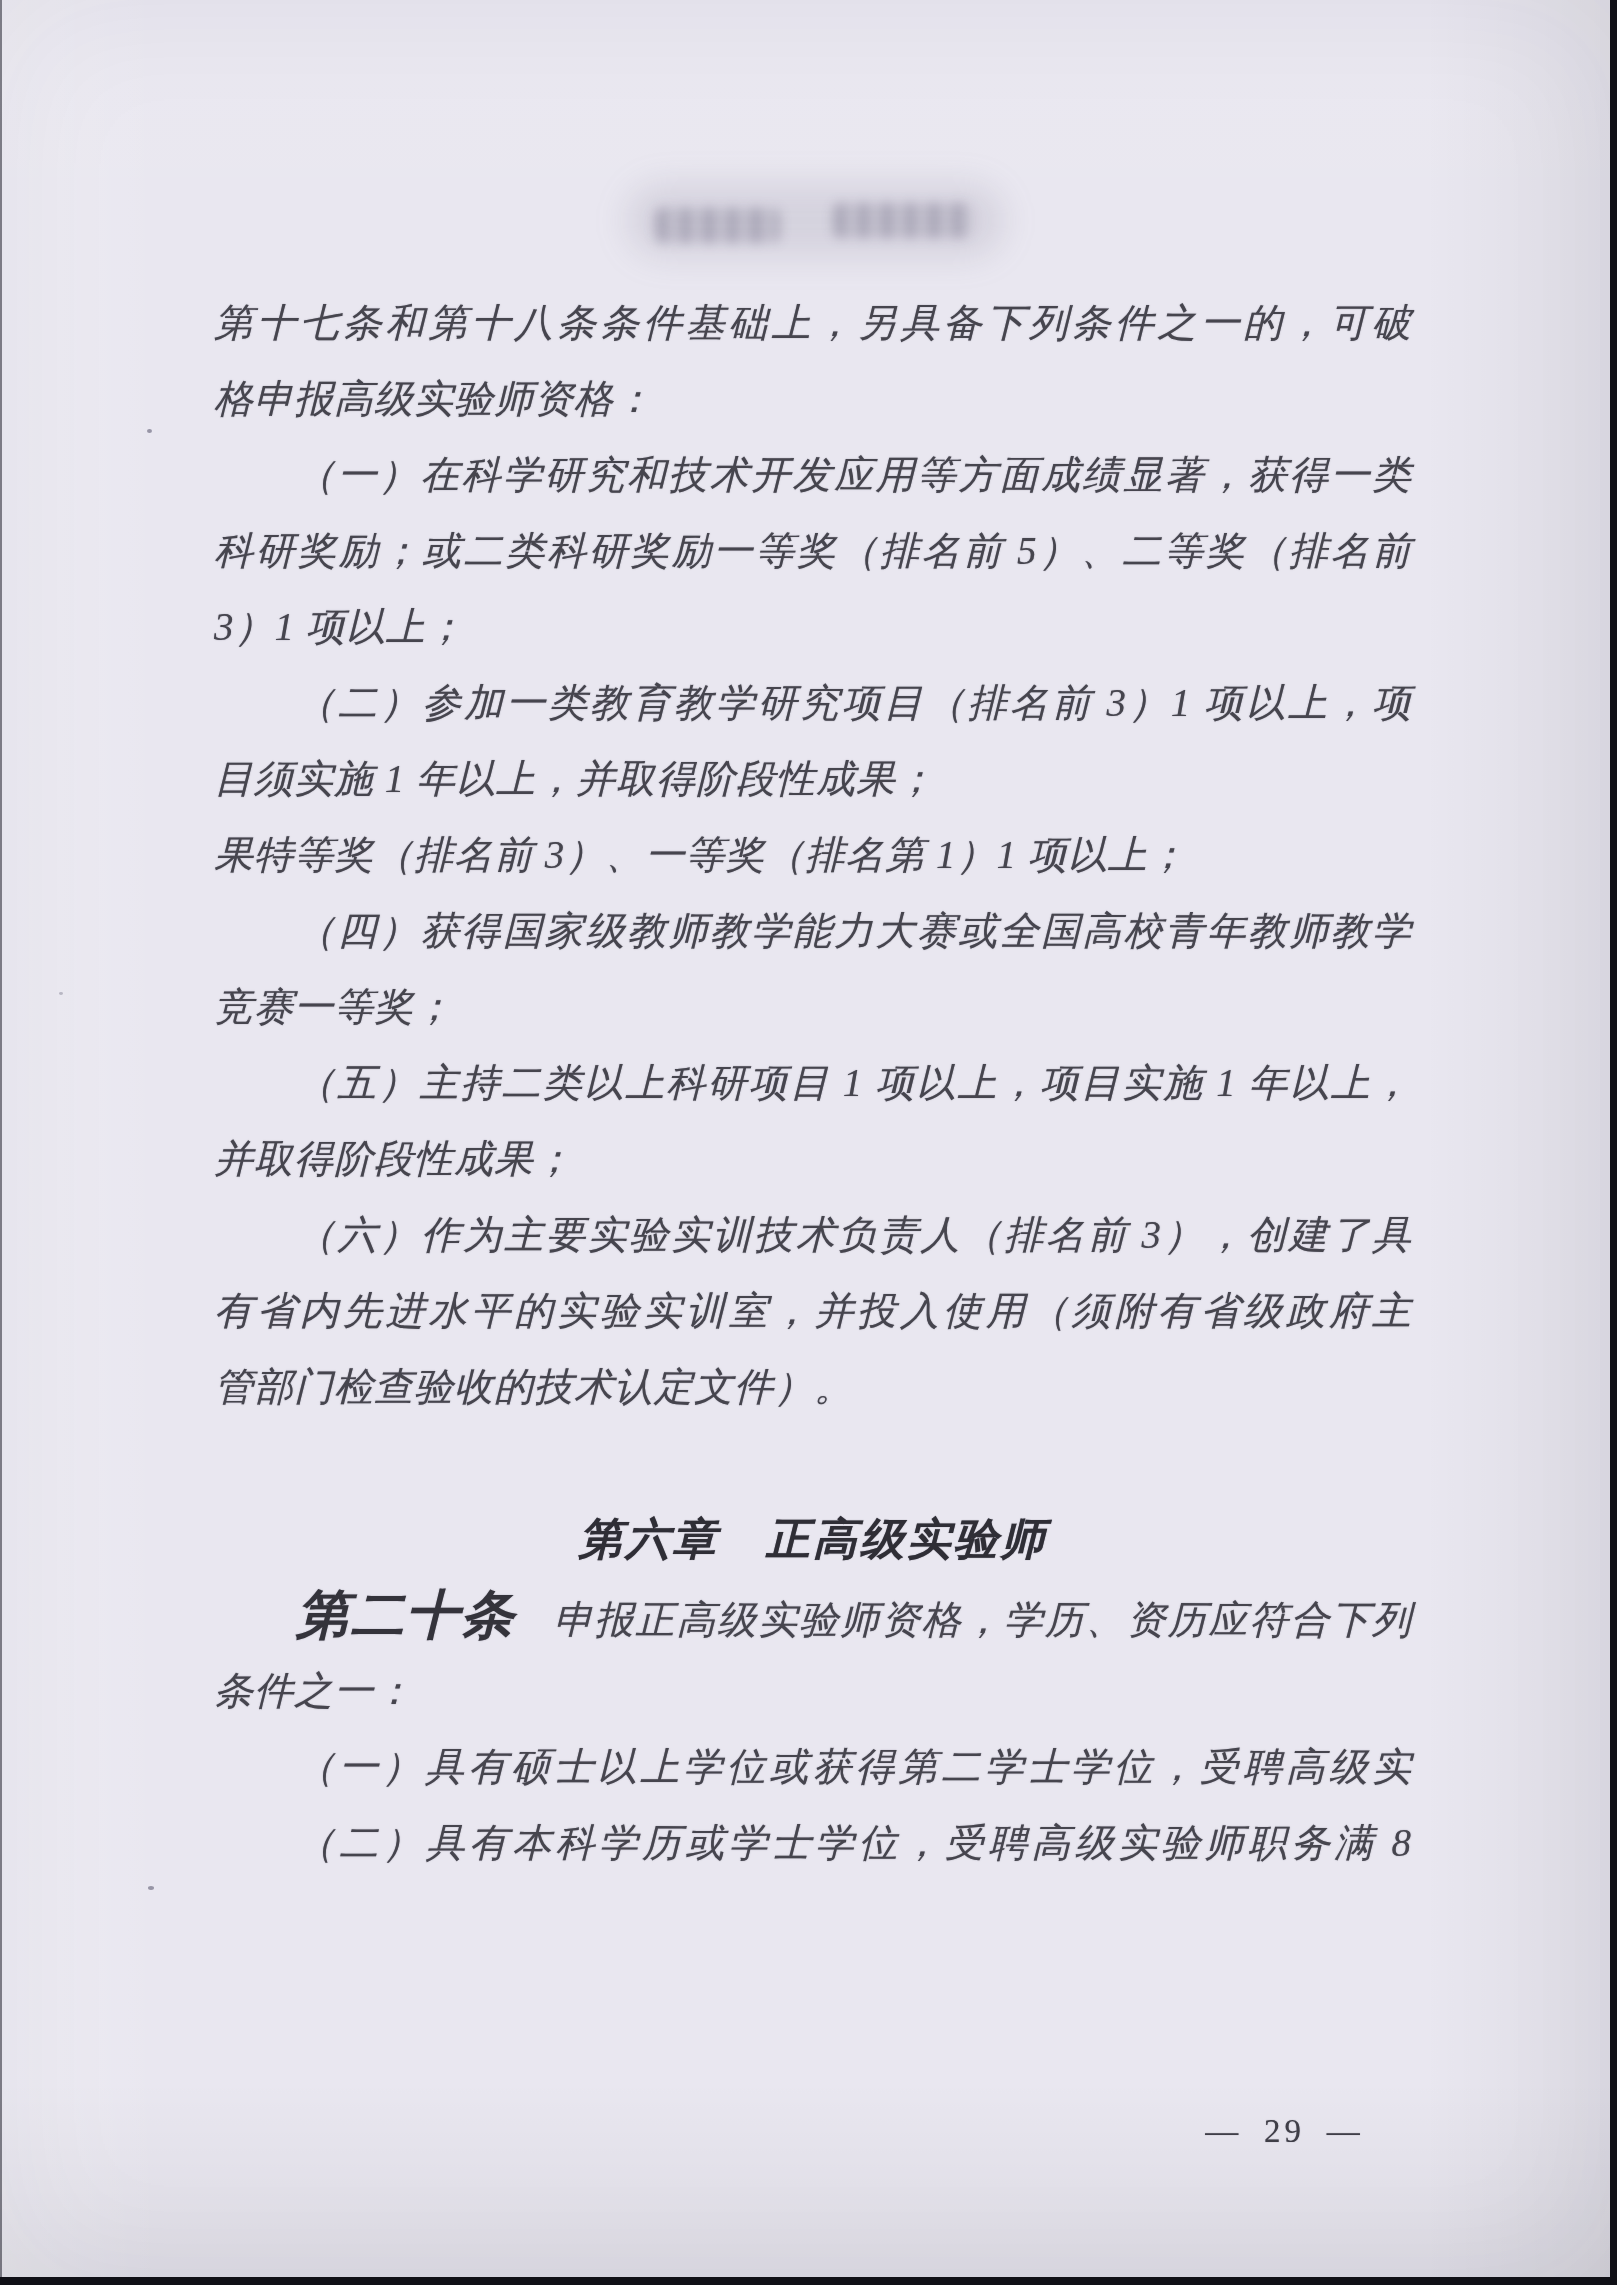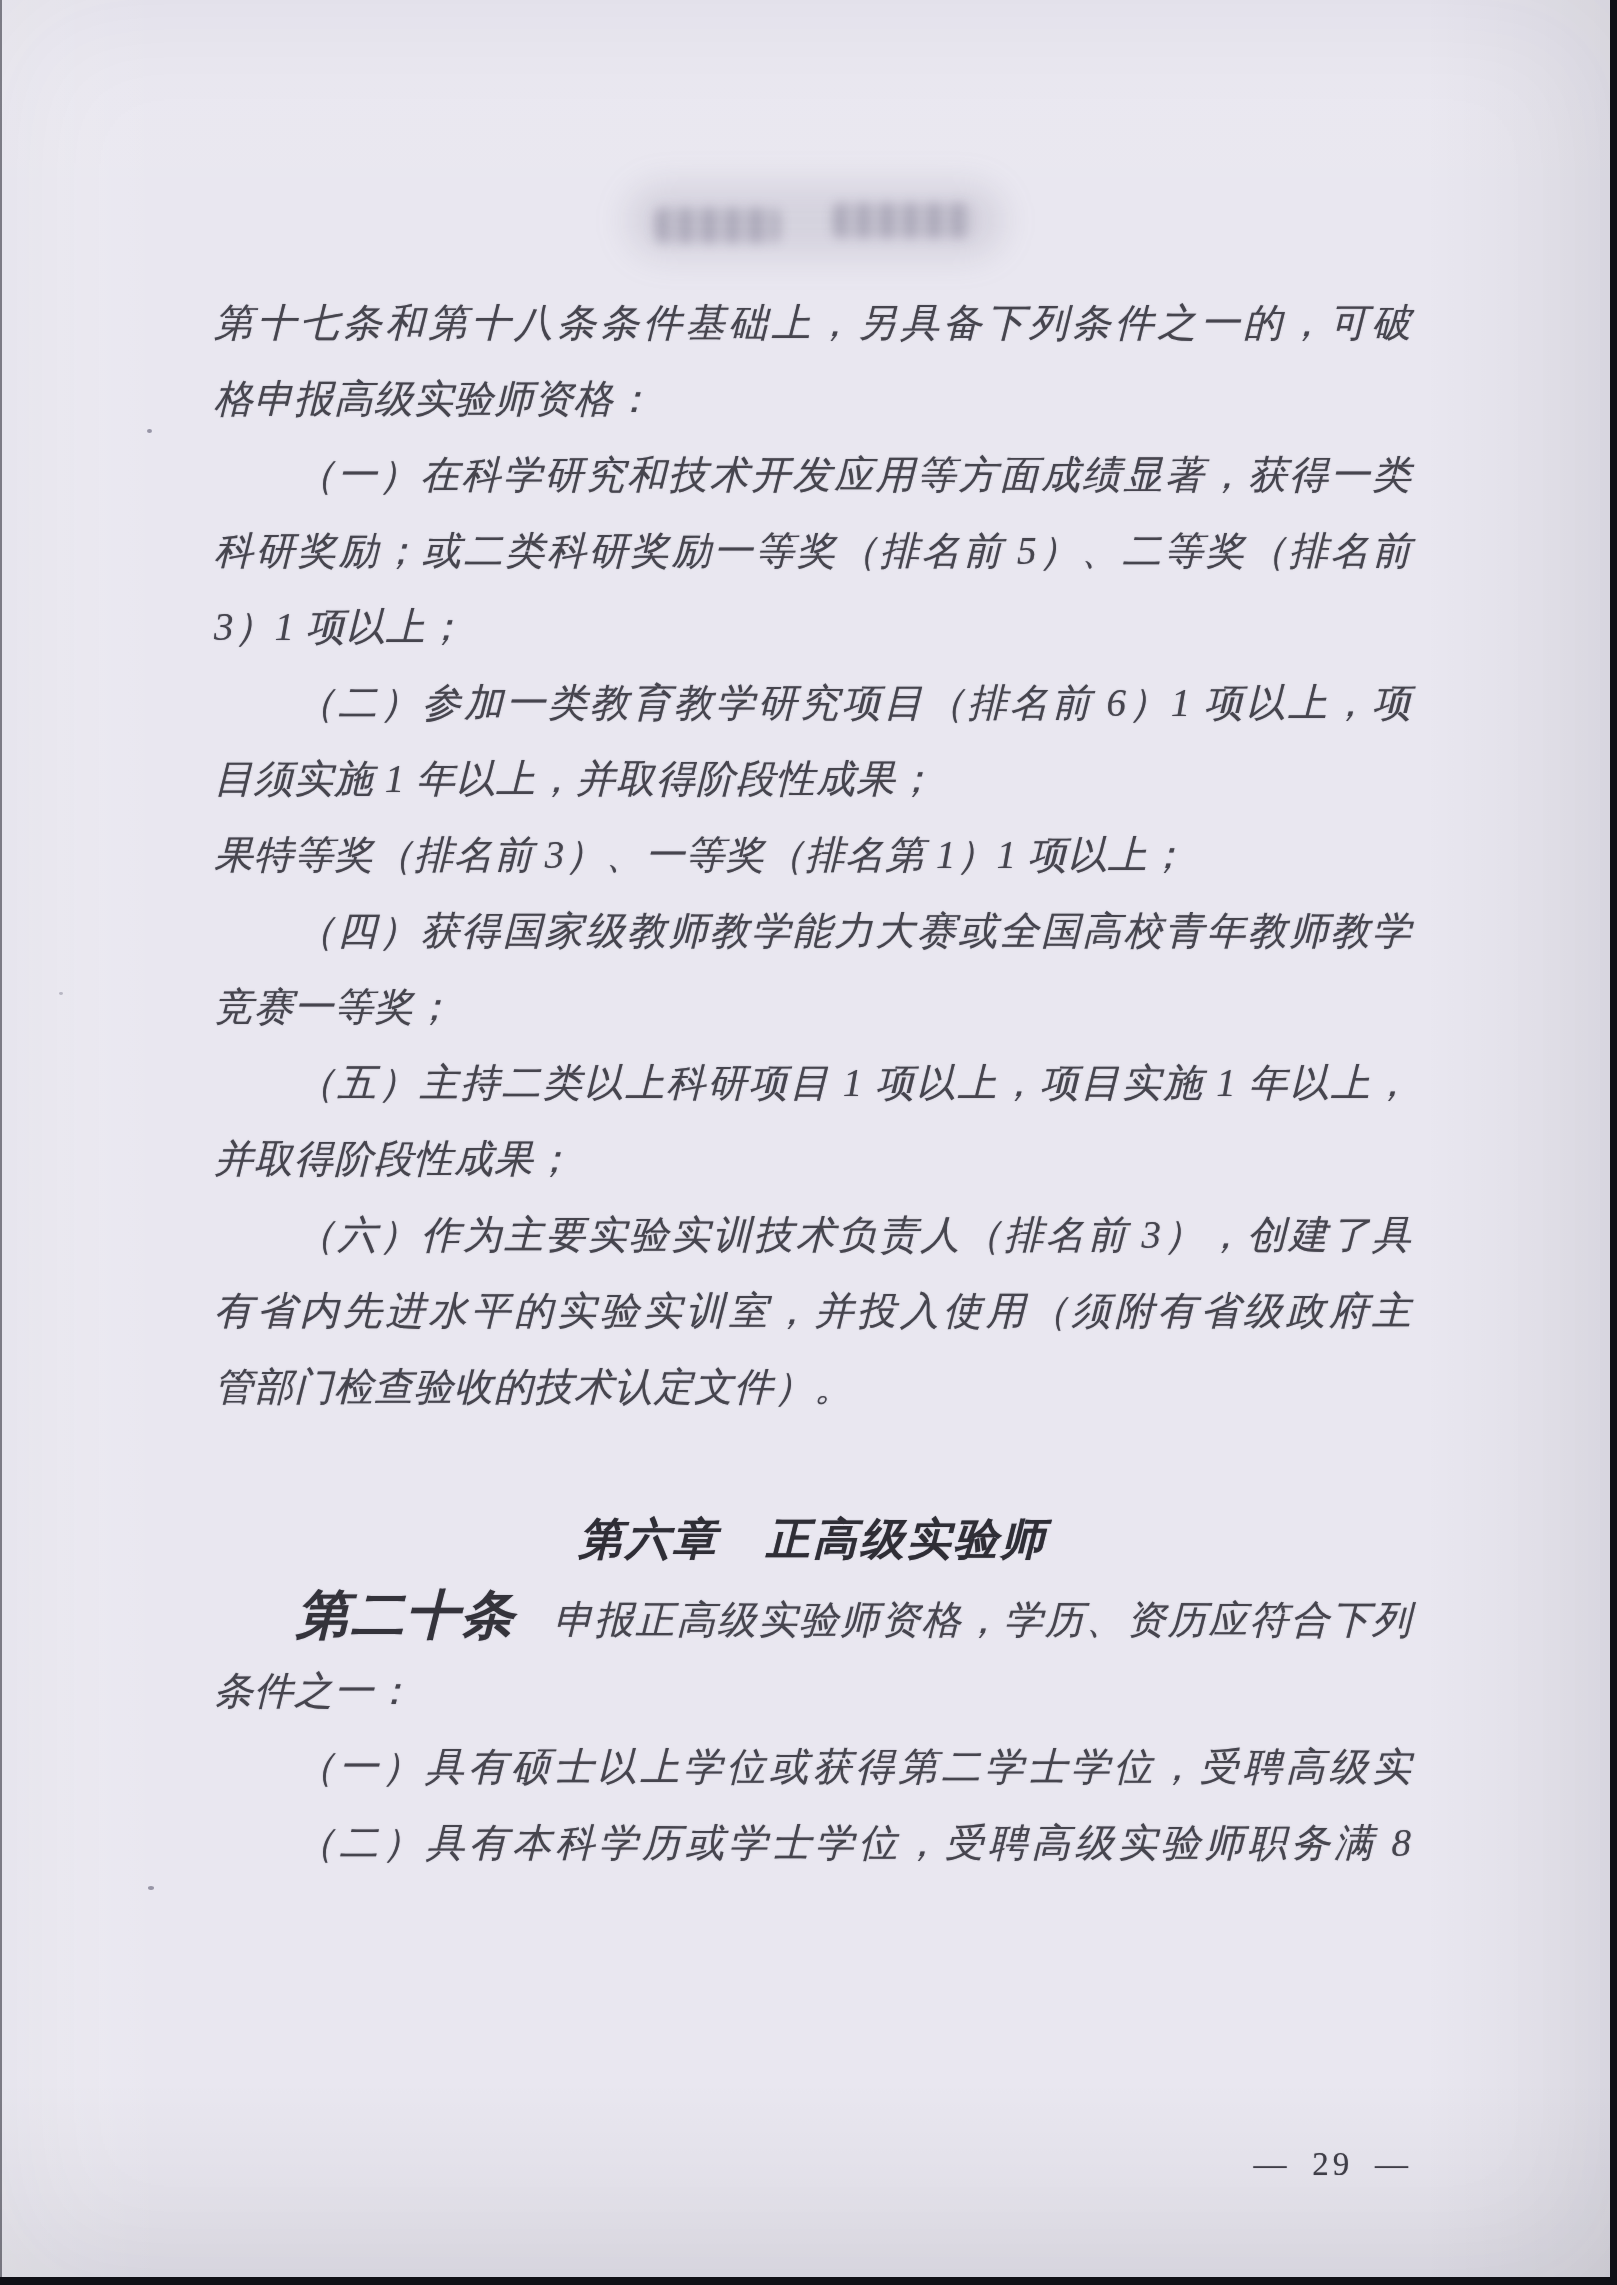--- a/index.html
+++ b/index.html
@@ -56,27 +56,26 @@
     margin-right: 38px;
     font-size: 53px;
   }
   .pagenum {
     position: absolute;
     left: 1157px;
     top: 2107px;
     width: 255px;
     height: 49px;
     line-height: 49px;
-    text-align: right;
+    text-align: center;
     font-size: 33px;
     letter-spacing: 3.9px;
     word-spacing: 9.8px;
     color: #3f3e47;
     text-shadow: 0 0 1px rgba(60,58,75,.5);
-    margin-top: 33px;
   }
   .smudge { position: absolute; pointer-events: none; }
   .smudge-haze {
     left: 627px; top: 184px; width: 377px; height: 73px;
     background: rgba(118,110,138,.17);
     border-radius: 39px;
     filter: blur(15.7px);
   }
   .smudge-blob {
     height: 35px;
@@ -105,21 +104,21 @@
   <div class="smudge smudge-haze"></div>
   <div class="smudge smudge-blob b1"></div>
   <div class="smudge smudge-blob b2"></div>
 
   <div class="textcol">
     <div class="ln j">第十七条和第十八条条件基础上，另具备下列条件之一的，可破</div>
     <div class="ln">格申报高级实验师资格：</div>
     <div class="ln ind j">（一）在科学研究和技术开发应用等方面成绩显著，获得一类</div>
     <div class="ln j">科研奖励；或二类科研奖励一等奖（排名前 5）、二等奖（排名前</div>
     <div class="ln">3）1 项以上；</div>
-    <div class="ln ind j">（二）参加一类教育教学研究项目（排名前 6）1 项以上，项</div>
+    <div class="ln ind j">（二）参加一类教育教学研究项目（排名前 3）1 项以上，项</div>
     <div class="ln">目须实施 1 年以上，并取得阶段性成果；</div>
     <div class="ln">果特等奖（排名前 3）、一等奖（排名第 1）1 项以上；</div>
     <div class="ln ind j">（四）获得国家级教师教学能力大赛或全国高校青年教师教学</div>
     <div class="ln">竞赛一等奖；</div>
     <div class="ln ind j">（五）主持二类以上科研项目 1 项以上，项目实施 1 年以上，</div>
     <div class="ln">并取得阶段性成果；</div>
     <div class="ln ind j">（六）作为主要实验实训技术负责人（排名前 3），创建了具</div>
     <div class="ln j">有省内先进水平的实验实训室，并投入使用（须附有省级政府主</div>
     <div class="ln">管部门检查验收的技术认定文件）。</div>
 

